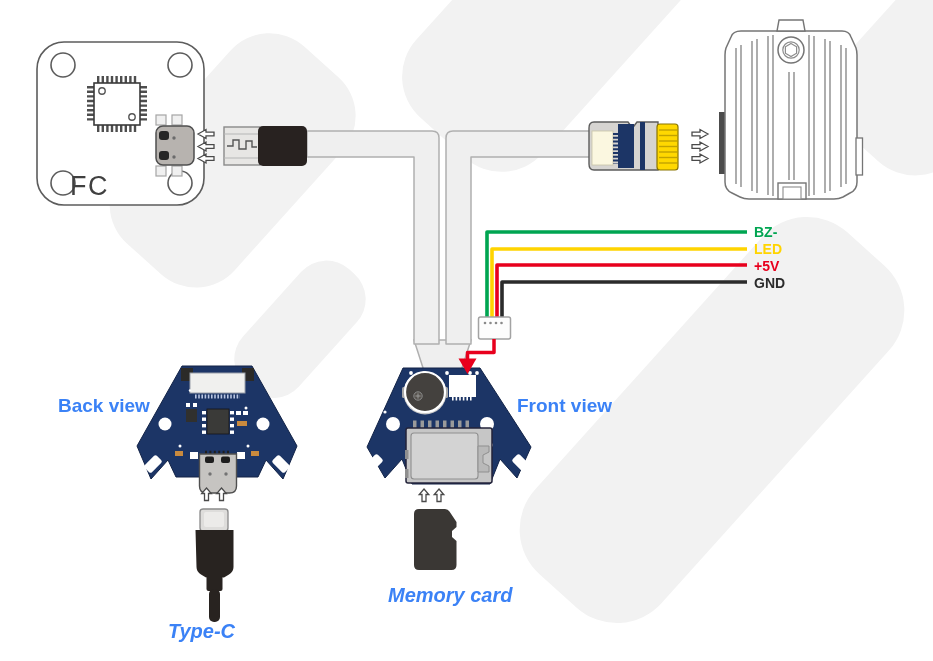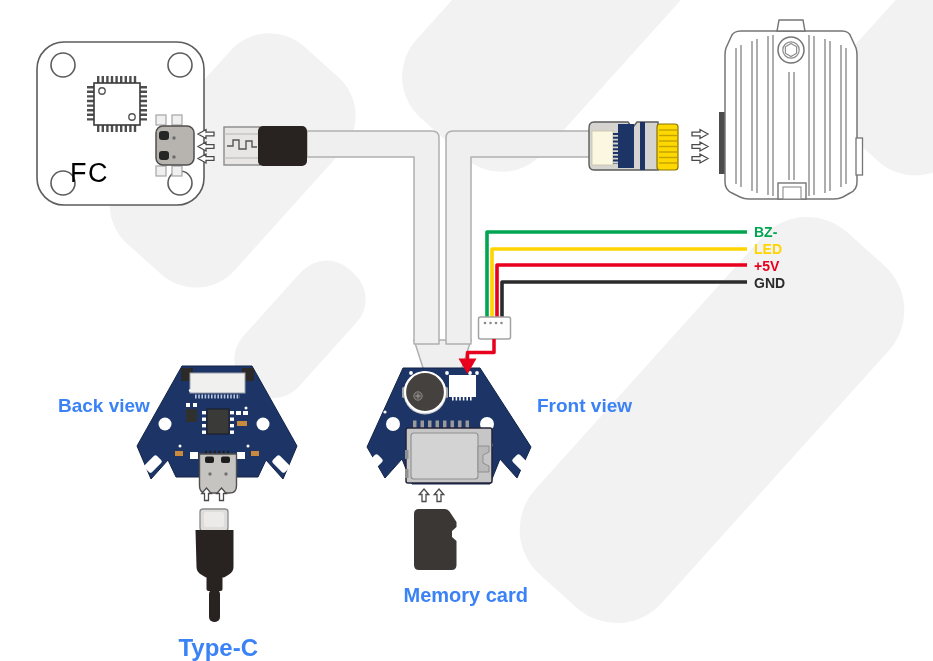--- a/index.html
+++ b/index.html
@@ -2,22 +2,22 @@
 <html><head>
 <meta charset="utf-8">
 <style>
   html,body{margin:0;padding:0;background:#ffffff;}
   .canvas{position:relative;width:933px;height:661px;background:#ffffff;overflow:hidden;
           font-family:"Liberation Sans", sans-serif;}
   .canvas svg{position:absolute;left:0;top:0;}
   .lbl{position:absolute;color:#3b82f6;font-family:"Liberation Sans", sans-serif;
        white-space:nowrap;user-select:none;}
   .lbl-bold{font-weight:bold;font-size:19px;}
-  .lbl-fc{font-size:27px;font-weight:400;letter-spacing:1.5px;color:#000000;}
-  .lbl-center{text-align:right;}
+  .lbl-fc{font-size:27px;font-weight:400;letter-spacing:1.5px;color:#404040;margin-top:13px;}
+  .lbl-center{text-align:left;font-style:italic;}
   svg text.wirelabel{font-family:"Liberation Sans", sans-serif;font-weight:bold;font-size:14px;}
 </style>
 </head>
 <body>
 
 <div class="canvas">
 
 <svg width="933" height="661" viewBox="0 0 933 661">
   <defs>
     <path id="arrL" d="M0,5 L8,0.5 L8,3.2 L16,3.2 L16,6.8 L8,6.8 L8,9.5 Z"></path>
@@ -254,17 +254,17 @@
   <path d="M419,509 L445,509 Q448,509 449.5,511.5 L456.5,522 L456.5,527 L452,531 L452,537 L456.5,541 L456.5,565 Q456.5,570 451.5,570 L419,570 Q414,570 414,565 L414,514 Q414,509 419,509 Z" fill="#3a3734"></path>
 
   <g>
     <polyline points="494,339 494,352.5 467.5,352.5 467.5,360" fill="none" stroke-width="3.5" stroke-linejoin="round" stroke="#e8001d"></polyline>
     <polygon points="458.5,358.5 476.5,358.5 467.5,374" fill="#e8001d"></polygon>
   </g>
 </svg>
 
 <div class="lbl lbl-fc" style="left:70px;top:158px;">FC</div>
 <div class="lbl lbl-bold" style="left:58px;top:395px;">Back view</div>
-<div class="lbl lbl-bold" style="left:517px;top:395px;margin-left:20px;">Front view</div>
-<div class="lbl lbl-bold lbl-center" style="left:168px;top:620px;width:90px;font-size:24px;margin-top:14px;">Type-C</div>
+<div class="lbl lbl-bold" style="left:517px;top:395px;">Front view</div>
+<div class="lbl lbl-bold lbl-center" style="left:168px;top:620px;width:90px;font-size:20px;">Type-C</div>
 <div class="lbl lbl-bold lbl-center" style="left:388px;top:584px;width:140px;font-size:20px;">Memory card</div>
 
 </div>
 
 </body></html>

